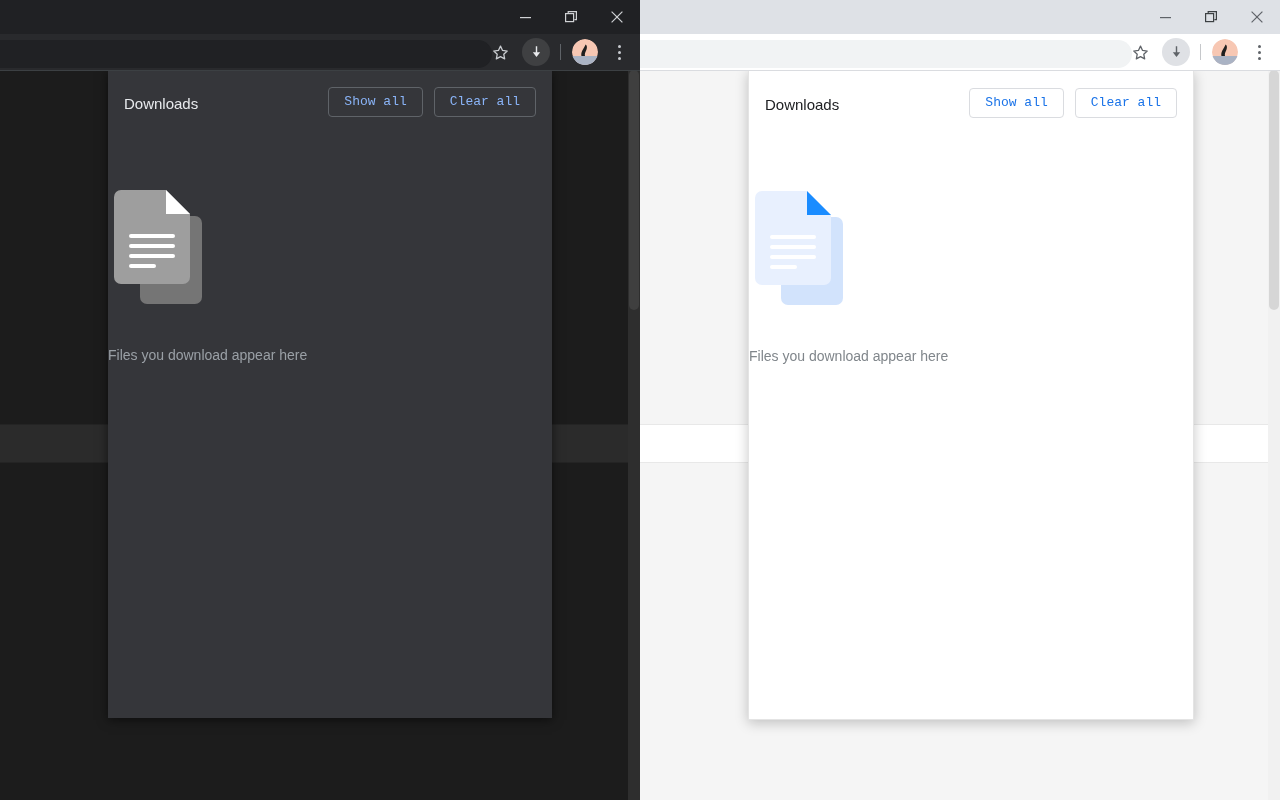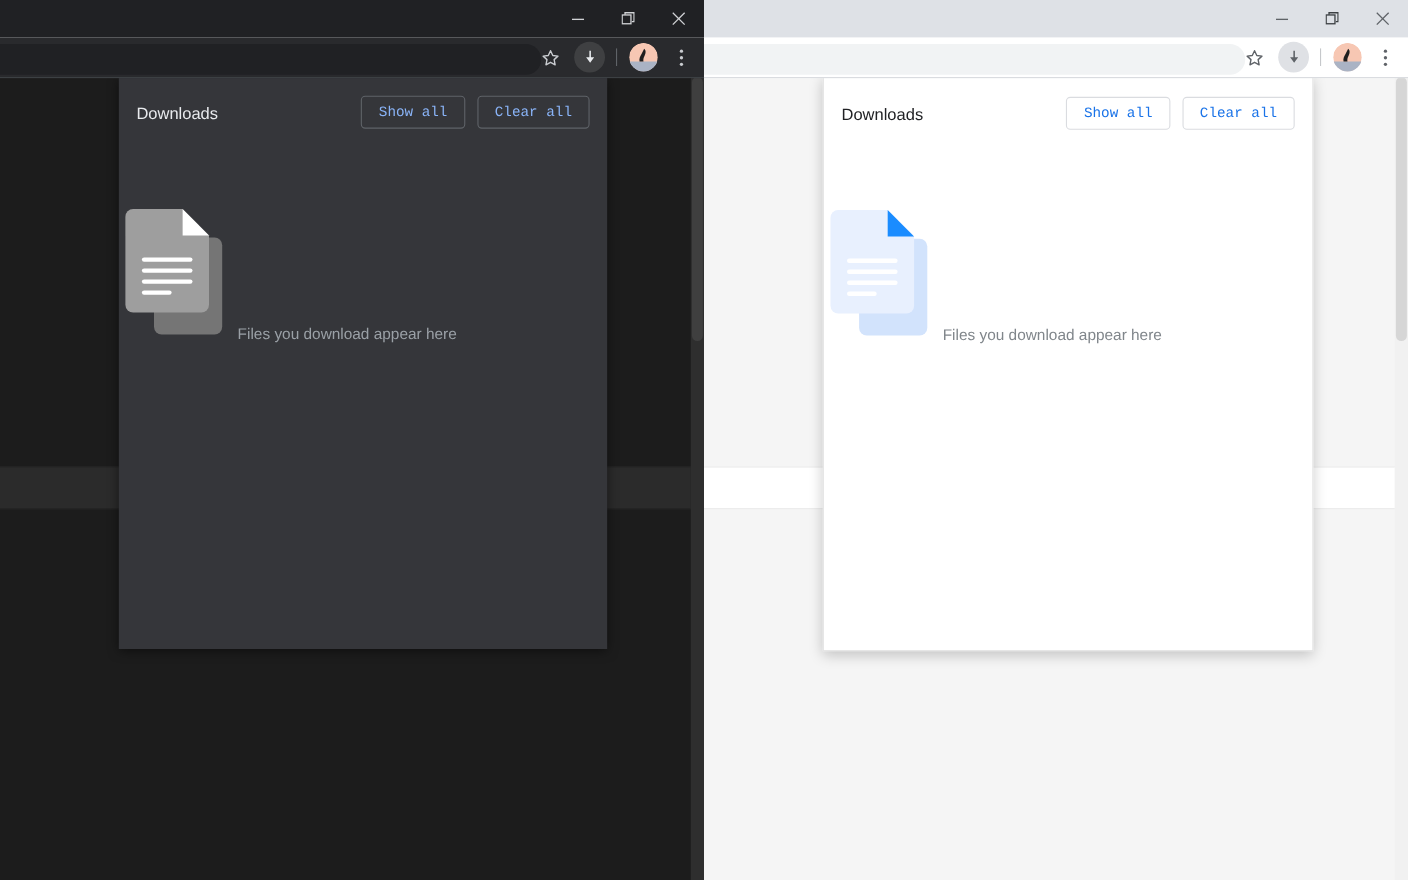--- a/index.html
+++ b/index.html
@@ -61,21 +61,21 @@
   .band-1 { top: 354px; height: 37px; }
 
   .scrollbar { position: absolute; top: 0; right: 0; width: 12px; bottom: 0; }
   .win-dark  .scrollbar { background: #2e2e2e; }
   .win-light .scrollbar { background: #f1f1f1; }
   .scroll-thumb { position: absolute; left: 1px; width: 10px; border-radius: 5px; }
   .win-dark  .scroll-thumb { background: #3f3f3f; }
   .win-light .scroll-thumb { background: #d6d6d6; }
 
   
-  .bubble { position: absolute; width: 444px; height: 520px; }
+  .bubble { position: absolute; width: 444px; height: 648px; }
   .win-dark .bubble {
     left: 108px; top: 70px;
     background: #35363a;
     box-shadow: 0 2px 10px rgba(0,0,0,.55);
   }
   .win-light .bubble {
     left: 108px; top: 70px;
     background: #ffffff;
     border: 1px solid #e4e4e4;
     box-shadow: 0 3px 12px rgba(0,0,0,.22);
@@ -95,21 +95,21 @@
     display: flex; align-items: center; justify-content: center;
     border-radius: 4px; font-size: 13px; line-height: 16px; white-space: nowrap;
     box-sizing: border-box;
     font-family: Liberation Mono, monospace;
   }
   .win-dark  .pill { border: 1px solid #5f6368; color: #8ab4f8; background: transparent; }
   .win-light .pill { border: 1px solid #dadce0; color: #1a73e8; background: #ffffff; }
 
   .empty-state {
     position: absolute; left: 0; right: 0; top: 120px;
-    display: flex; align-items: flex-end;
+    display: flex; flex-direction: column; align-items: flex-start;
   }
   .empty-illustration { width: 108px; height: 122px; display: block; }
   .empty-text {
     margin-top: 34px; font-size: 14px; line-height: 18px; white-space: nowrap;
   }
   .win-dark  .empty-text { color: #9aa0a6; }
   .win-light .empty-text { color: #80868b; }
 </style>
 </head>
 <body>

